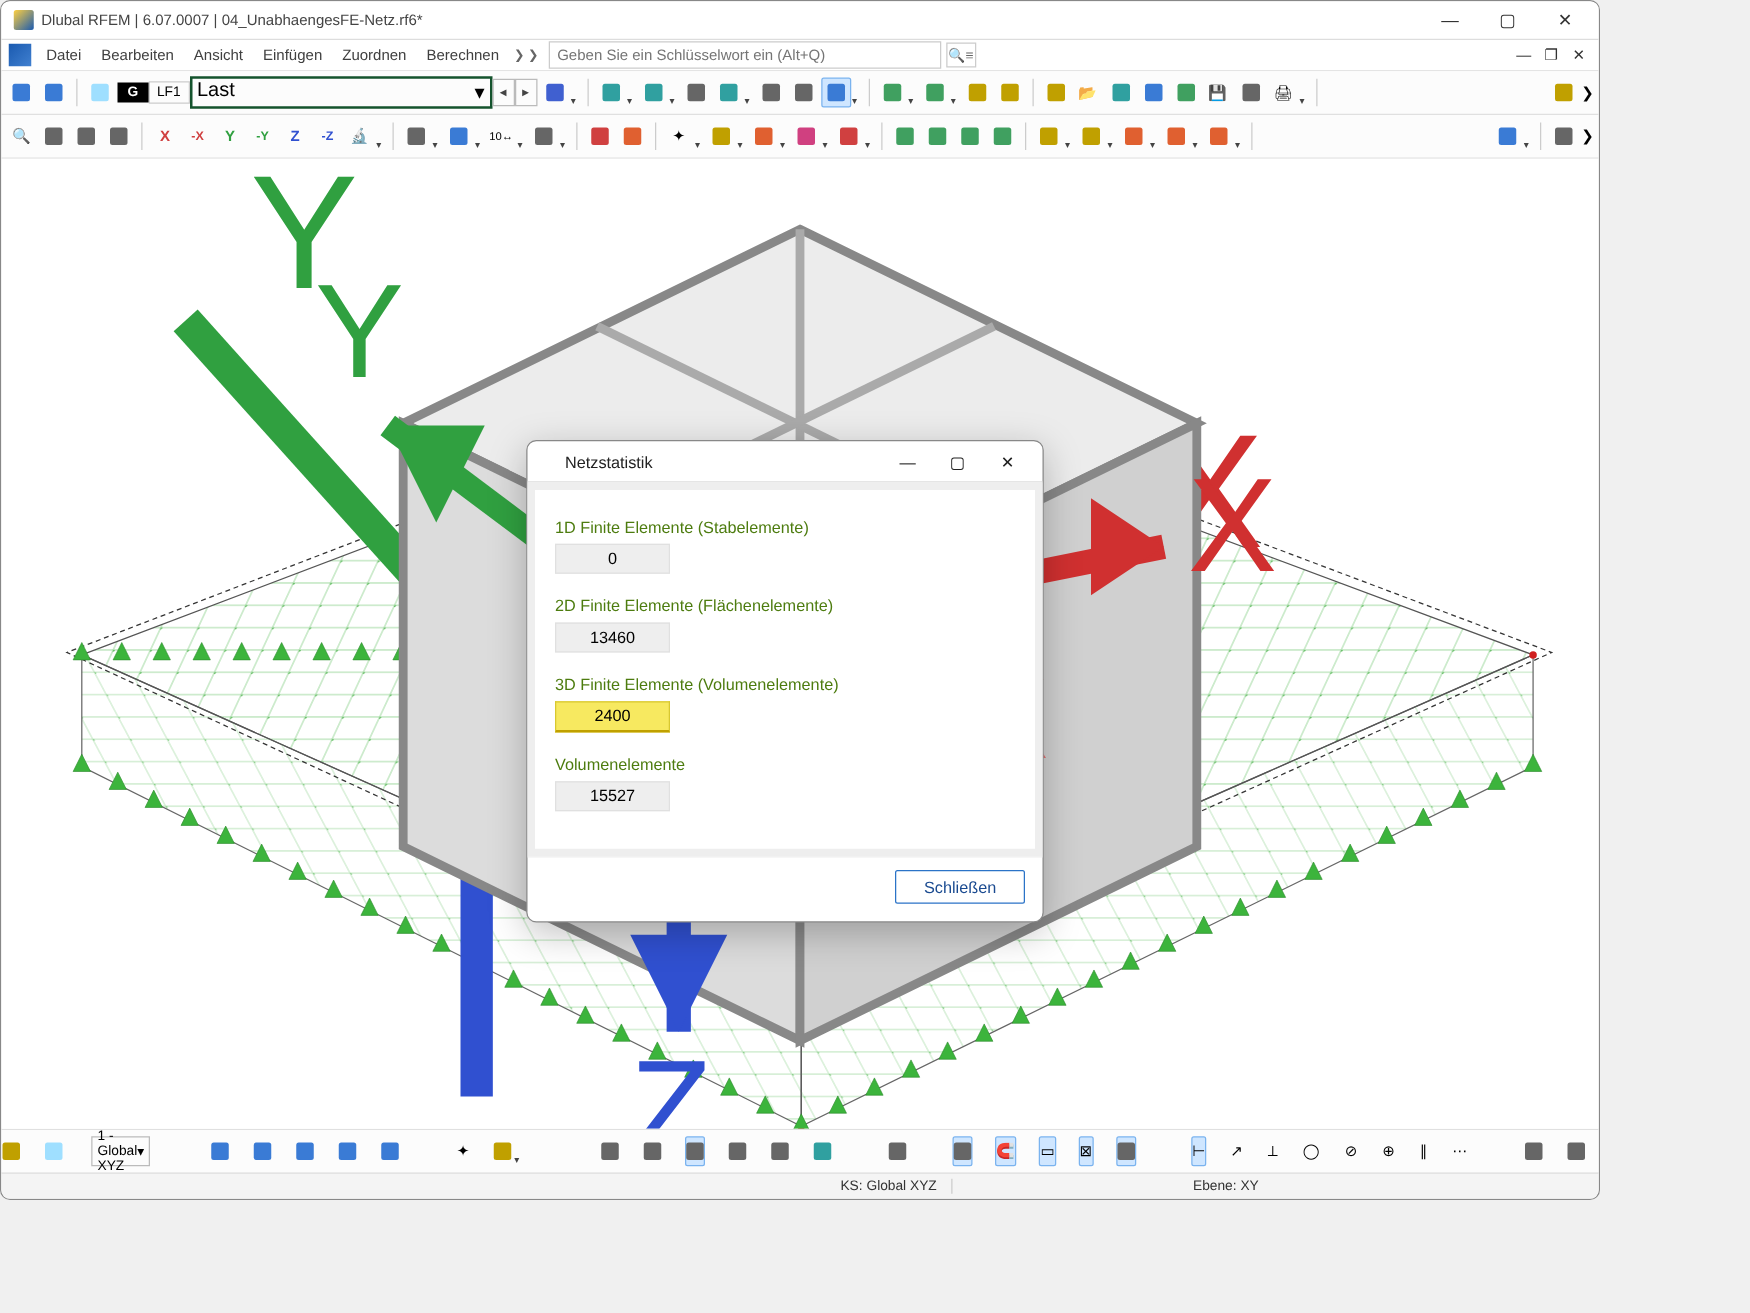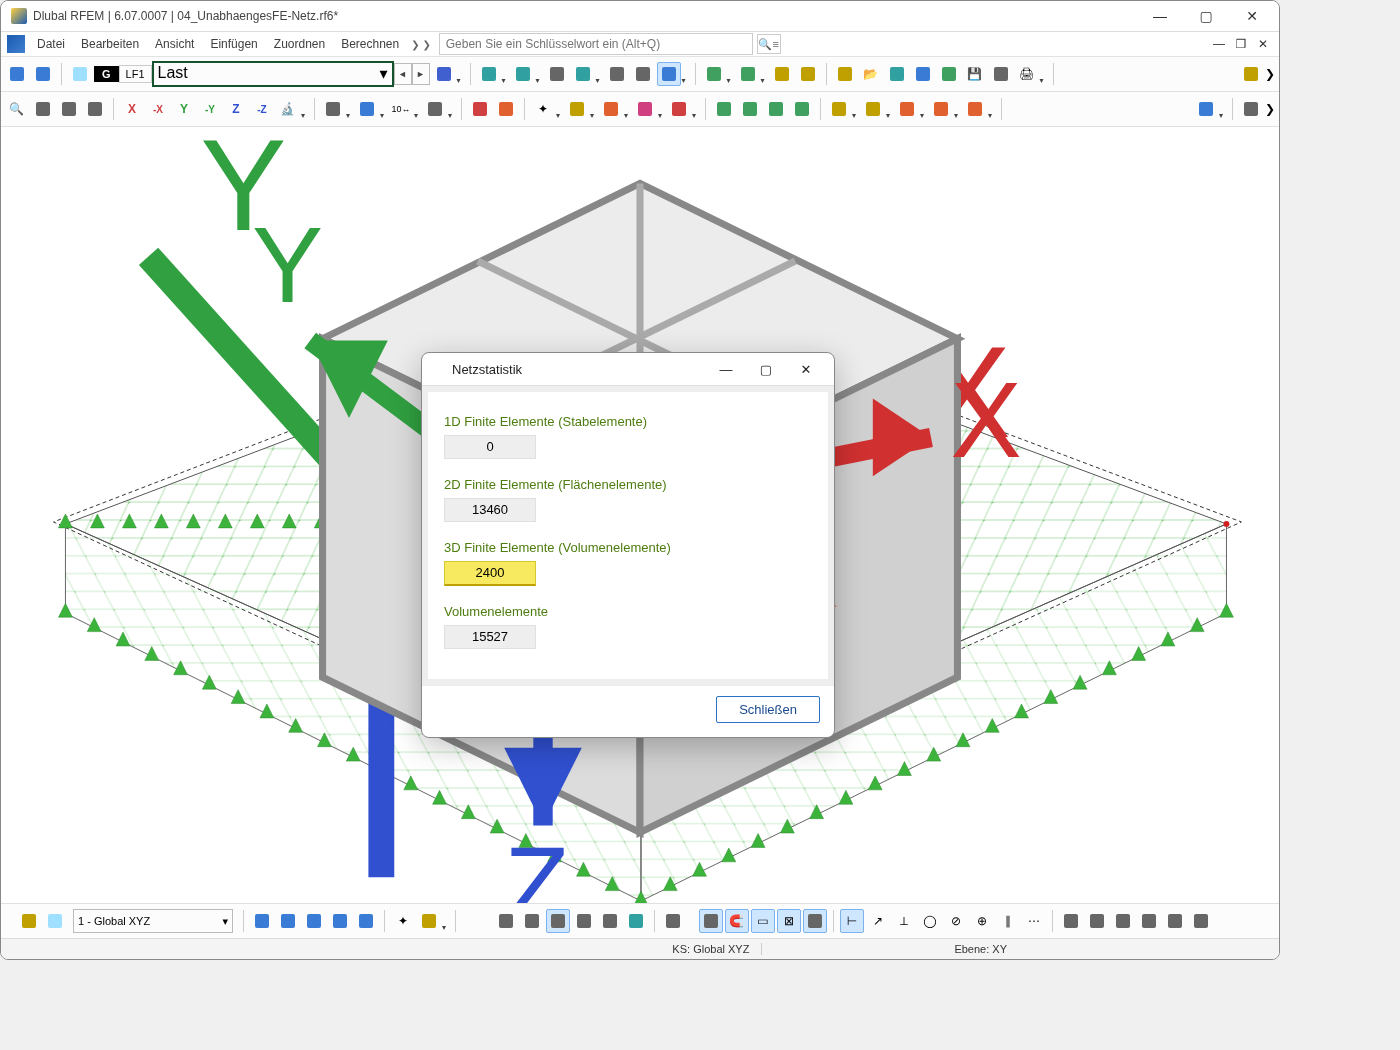--- a/index.html
+++ b/index.html
@@ -25,21 +25,21 @@
 .lc-box{display:flex;align-items:center;gap:0}
 .lc-g{background:#000;color:#fff;padding:2px 8px;font-weight:bold;font-size:11px}
 .lc-lf{padding:2px 6px;border:1px solid #ccc;font-size:11px}
 .lc-combo{width:230px;height:20px;border:2px solid #14532d;padding:1px 4px;font-size:16px;display:flex;align-items:flex-start;justify-content:space-between}
 .lc-nav{width:16px;height:20px;border:1px solid #bbb;display:flex;align-items:center;justify-content:center;font-size:9px;color:#444}
 .viewport{flex:1;position:relative;background:#fff;overflow:hidden}
 .viewport svg{position:absolute;inset:0;width:100%;height:100%}
 .nav-cube{position:absolute;top:20px;right:20px;width:110px;height:110px}
 .axis-tripod{position:absolute;bottom:20px;left:20px;width:80px;height:80px}
 .model-axis{position:absolute;left:58px;top:552px;width:60px;height:60px}
-.bottom-toolbar{height:30px;display:flex;align-items:center;padding:2px 16px;background:#fcfcfc;border-top:1px solid #e0e0e0;gap:2px}
+.bottom-toolbar{height:30px;display:flex;align-items:center;padding:2px 0;background:#fcfcfc;border-top:1px solid #e0e0e0;gap:18px}
 .view-combo{width:150px;height:20px;border:1px solid #bbb;padding:1px 4px;font-size:11px;display:flex;align-items:center;justify-content:space-between;margin:0 4px}
 .statusbar{height:20px;display:flex;align-items:center;background:#f4f4f4;border-top:1px solid #ddd;font-size:11px;color:#333}
 .statusbar .cell{padding:0 12px;border-right:1px solid #ccc}
 .statusbar .spacer{flex:1}
 
 .dialog{position:absolute;left:420px;top:225px;width:412px;background:#fff;border:1px solid #888;border-radius:8px;box-shadow:0 8px 30px rgba(0,0,0,.25)}
 .dlg-title{height:32px;display:flex;align-items:center;padding:0 8px;border-bottom:1px solid #ddd}
 .dlg-title .t{flex:1;font-size:13px;color:#222;margin-left:6px}
 .dlg-title .wb{width:40px;text-align:center;font-size:13px;color:#222}
 .dlg-body{padding:12px 16px;border:6px solid #eee;border-top:6px solid #eee}

